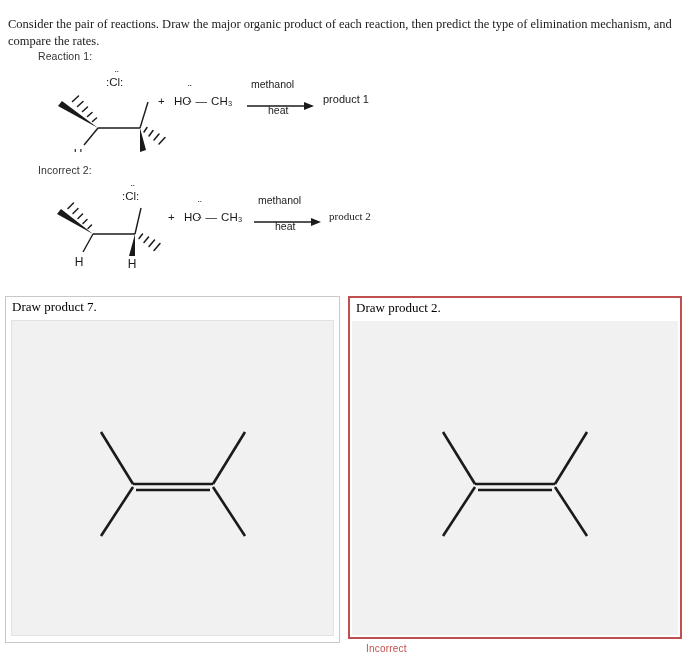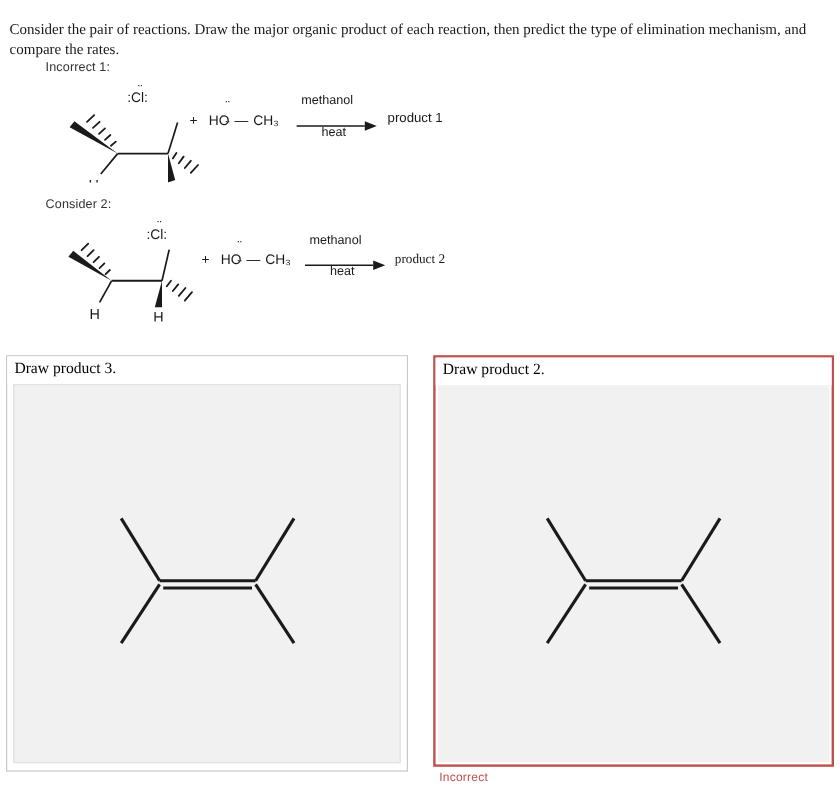--- a/index.html
+++ b/index.html
@@ -88,21 +88,21 @@
     font-size: 10px;
     color: #c0504d;
     letter-spacing: .2px;
   }
 </style>
 </head>
 <body>
 
 <div class="prompt">Consider the pair of reactions. Draw the major organic product of each reaction, then predict the type of elimination mechanism, and compare the rates.</div>
 
-<div class="rxn-label" style="left:38px; top:50px;">Incorrect 1:</div>
+<div class="rxn-label" style="left:38px; top:50px;">Reaction 1:</div>
 
 <div class="rxn-scheme" style="left:40px; top:66px;">
   <svg class="scheme-svg" width="360" height="86" viewBox="0 0 360 86" xmlns="http://www.w3.org/2000/svg">
 
     <line x1="58" y1="62" x2="100" y2="62" stroke="#1a1a1a" stroke-width="1.6"></line>
 
     <polygon points="58,62 18,40 22,35" fill="#1a1a1a"></polygon>
 
     <g stroke="#1a1a1a" stroke-width="1.5" stroke-linecap="round">
       <line x1="52.5" y1="55.5" x2="56.5" y2="52.0"></line>
@@ -155,21 +155,21 @@
     <polygon points="57,1 67,5 57,9" fill="#1a1a1a"></polygon>
   </svg>
 </div>
 
 <div style="position:absolute; left:268px; top:104px;
             font-family:'Liberation Sans',sans-serif; font-size:10.5px; color:#1a1a1a;">heat</div>
 
 <div style="position:absolute; left:323px; top:93px;
             font-family:Liberation Sans, sans-serif; font-size:11px; color:#1a1a1a;">product 1</div>
 
-<div class="rxn-label" style="left:38px; top:164px;">Consider 2:</div>
+<div class="rxn-label" style="left:38px; top:164px;">Incorrect 2:</div>
 
 <div class="rxn-scheme" style="left:55px; top:182px;">
   <svg class="scheme-svg" width="320" height="86" viewBox="0 0 320 86" xmlns="http://www.w3.org/2000/svg">
 
     <line x1="38" y1="52" x2="80" y2="52" stroke="#1a1a1a" stroke-width="1.6"></line>
 
     <polygon points="38,52 2,32 6,27" fill="#1a1a1a"></polygon>
 
     <g stroke="#1a1a1a" stroke-width="1.5" stroke-linecap="round">
       <line x1="33.0" y1="46.5" x2="36.5" y2="43.0"></line>
@@ -224,35 +224,35 @@
   </svg>
 </div>
 
 <div style="position:absolute; left:275px; top:220px;
             font-family:'Liberation Sans',sans-serif; font-size:10.5px; color:#1a1a1a;">heat</div>
 
 <div style="position:absolute; left:329px; top:210px;
             font-family:Liberation Serif, serif; font-size:11px; color:#1a1a1a;">product 2</div>
 
 <div class="answer-box neutral" style="left:5px; top:296px; width:335px; height:347px;">
-  <div class="box-header">Draw product 3.</div>
+  <div class="box-header">Draw product 7.</div>
   <div class="canvas neutral-canvas" style="height:314px;">
     <svg class="structure-svg" width="150" height="110" viewBox="0 0 150 110" xmlns="http://www.w3.org/2000/svg">
 
       <line x1="35" y1="55" x2="115" y2="55" stroke="#1a1a1a" stroke-width="2.6"></line>
       <line x1="38" y1="61" x2="112" y2="61" stroke="#1a1a1a" stroke-width="2.6"></line>
       <line x1="35" y1="55" x2="3" y2="3" stroke="#1a1a1a" stroke-width="2.6"></line>
       <line x1="35" y1="58" x2="3" y2="107" stroke="#1a1a1a" stroke-width="2.6"></line>
       <line x1="115" y1="55" x2="147" y2="3" stroke="#1a1a1a" stroke-width="2.6"></line>
       <line x1="115" y1="58" x2="147" y2="107" stroke="#1a1a1a" stroke-width="2.6"></line>
     </svg>
   </div>
 </div>
 
-<div class="answer-box incorrect" style="left:361px; top:296px; width:334px; height:343px;">
+<div class="answer-box incorrect" style="left:348px; top:296px; width:334px; height:343px;">
   <div class="box-header">Draw product 2.</div>
   <div class="canvas incorrect-canvas" style="height:314px;">
     <svg class="structure-svg" width="150" height="110" viewBox="0 0 150 110" xmlns="http://www.w3.org/2000/svg">
       <line x1="35" y1="55" x2="115" y2="55" stroke="#1a1a1a" stroke-width="2.6"></line>
       <line x1="38" y1="61" x2="112" y2="61" stroke="#1a1a1a" stroke-width="2.6"></line>
       <line x1="35" y1="55" x2="3" y2="3" stroke="#1a1a1a" stroke-width="2.6"></line>
       <line x1="35" y1="58" x2="3" y2="107" stroke="#1a1a1a" stroke-width="2.6"></line>
       <line x1="115" y1="55" x2="147" y2="3" stroke="#1a1a1a" stroke-width="2.6"></line>
       <line x1="115" y1="58" x2="147" y2="107" stroke="#1a1a1a" stroke-width="2.6"></line>
     </svg>

